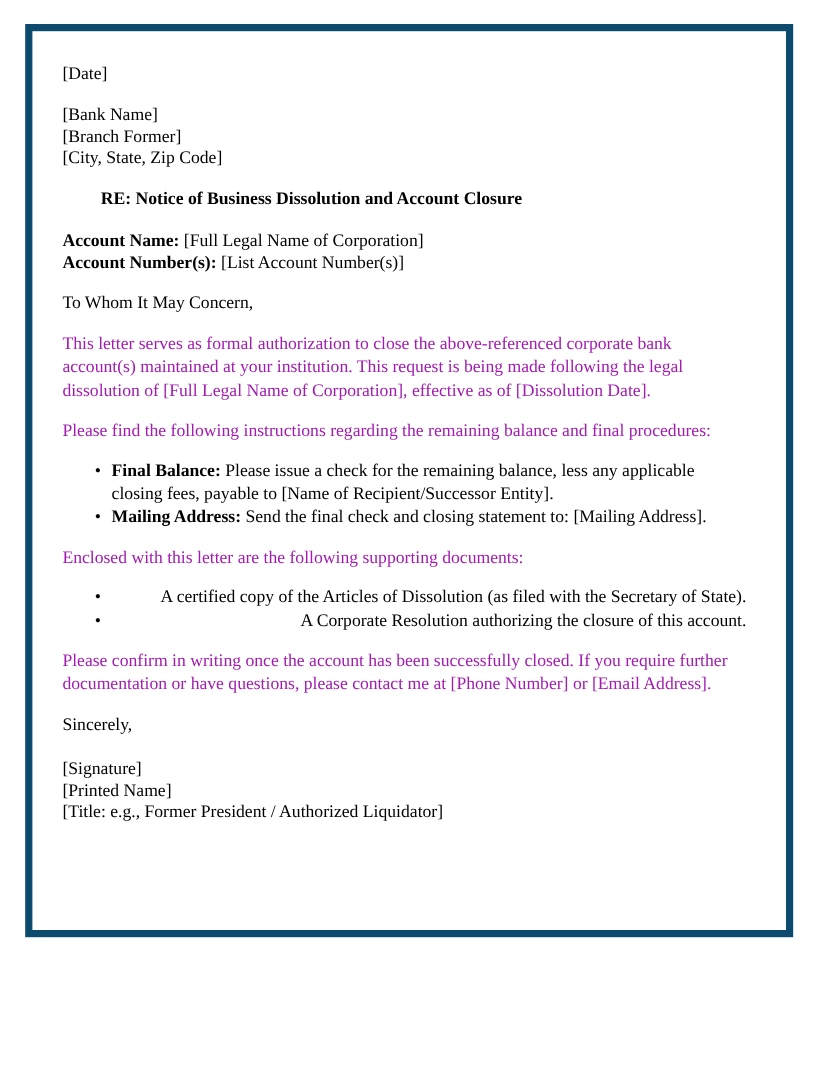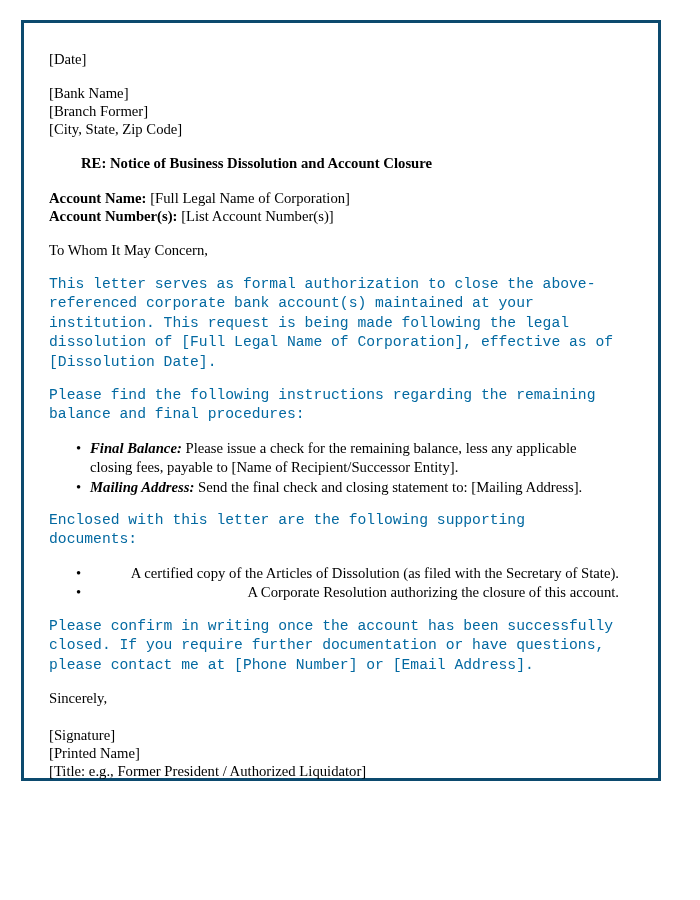--- a/index.html
+++ b/index.html
@@ -14,21 +14,21 @@
     color: #000000;
     overflow: hidden;
   }
 
   #page {
     position: absolute;
     left: 21px;
     top: 20px;
     width: 640px;
     height: 761px;
-    border: 3px solid #0c4a6e;
+    border: 6px solid #0c4a6e;
     box-sizing: border-box;
     background: #ffffff;
   }
 
   #letter {
     position: absolute;
     left: 25px;
     top: 27px;
     width: 570px;
   }
@@ -36,23 +36,22 @@
   .line {
     font-size: 14.7px;
     line-height: 18px;
     color: #000000;
     white-space: pre-wrap;
   }
 
   .para {
     font-size: 14.7px;
     line-height: 19.4px;
-    color: #0369a1;
+    color: #a21caf;
     margin: 0;
-    font-family: Liberation Mono, monospace;
   }
 
   .block-gap  { height: 16px; }
   .block-gap-sm { height: 14px; }
   .block-gap-lg { height: 19px; }
 
   .heading {
     font-size: 14.7px;
     line-height: 19px;
     font-weight: bold;
@@ -78,21 +77,21 @@
     margin: 0;
   }
   ul.bullets li::before {
     content: "\2022";
     position: absolute;
     left: 27px;
     top: 0;
     font-size: 14.7px;
     line-height: 19.4px;
   }
-  ul.bullets li .lead { font-weight: bold; font-style: italic; }
+  ul.bullets li .lead { font-weight: bold; }
 
   ul.bullets.docs li { padding-left: 41px; text-align: right; }
 </style>
 </head>
 <body>
 
 <div id="page">
   <div id="letter">
 
     <div class="line">[Date]</div>

